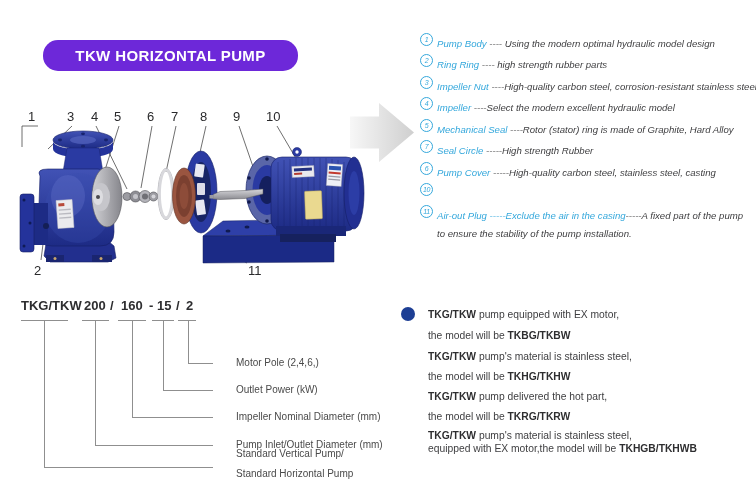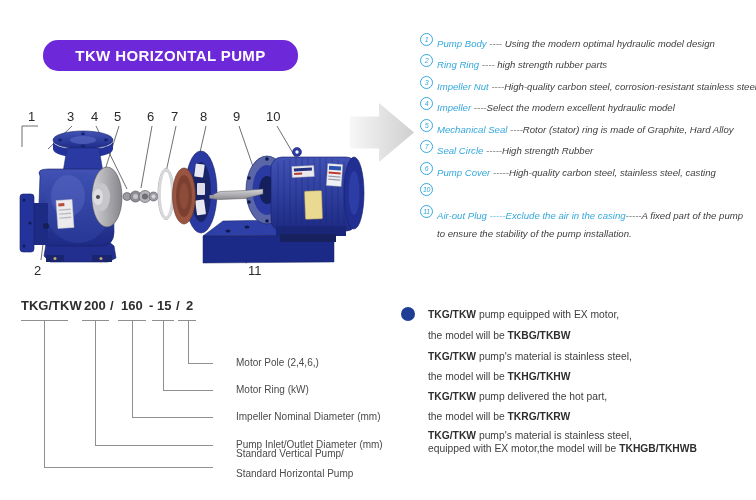--- a/index.html
+++ b/index.html
@@ -275,21 +275,21 @@
     <div class="underline" style="left:152px;width:22px"></div>
     <div class="underline" style="left:178px;width:18px"></div>
 
     <div class="connector" style="left:188px;width:24px;height:42px"></div>
     <div class="connector" style="left:163px;width:49px;height:69px"></div>
     <div class="connector" style="left:132px;width:80px;height:96px"></div>
     <div class="connector" style="left:95px;width:117px;height:124px"></div>
     <div class="connector" style="left:44px;width:168px;height:146px"></div>
 
     <div class="codelabel" style="top:357px">Motor Pole (2,4,6,)</div>
-    <div class="codelabel" style="top:384px">Motor Ring (kW)</div>
+    <div class="codelabel" style="top:384px">Outlet Power (kW)</div>
     <div class="codelabel" style="top:411px">Impeller Nominal Diameter (mm)</div>
     <div class="codelabel" style="top:439px">Pump Inlet/Outlet Diameter (mm)</div>
     <div class="codelabel" style="top:448px">Standard Vertical Pump/</div>
     <div class="codelabel" style="top:468px">Standard Horizontal Pump</div>
   </div>
 
   <div class="bullet"></div>
   <div>
     <div class="note" style="top:309px"><b>TKG/TKW</b><span> pump equipped with EX motor,</span><b></b></div>
     <div class="note" style="top:330px"><b></b><span>the model will be </span><b>TKBG/TKBW</b></div>

